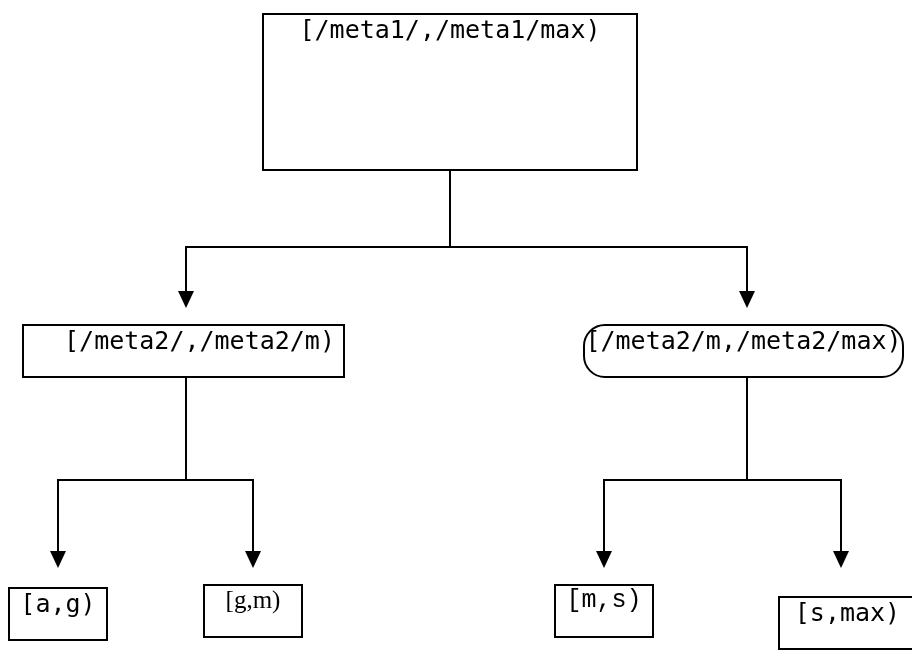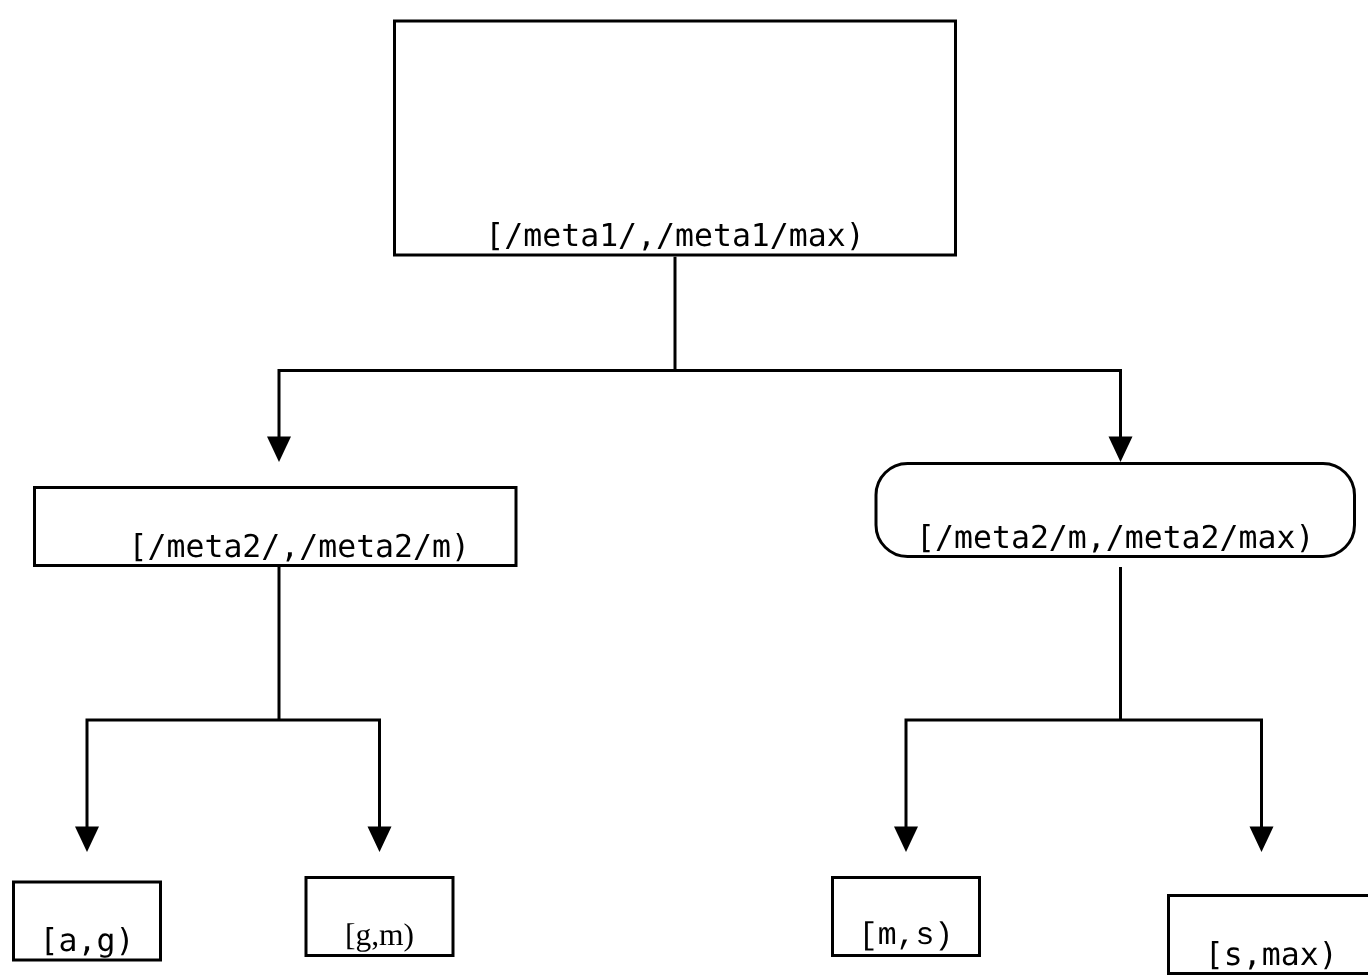--- a/index.html
+++ b/index.html
@@ -22,29 +22,29 @@
     top: 0;
     width: 912px;
     height: 652px;
   }
   .node {
     position: absolute;
     box-sizing: border-box;
     border: 2px solid #000000;
     background: #ffffff;
     display: flex;
-    align-items: flex-end;
+    align-items: flex-start;
     justify-content: center;
-    font-size: 21px;
+    font-size: 25px;
     letter-spacing: 0;
     white-space: pre;
   }
   .node-root   { left: 262px; top: 13px;  width: 376px; height: 158px; }
   .node-l      { left: 22px;  top: 324px; width: 323px; height: 54px; padding-left: 32px; }
-  .node-r      { left: 583px; top: 308px; width: 321px; height: 64px; border-radius: 22px; }
+  .node-r      { left: 583px; top: 324px; width: 321px; height: 54px; border-radius: 22px; }
   .node-leaf-1 { left: 8px;   top: 587px; width: 100px; height: 54px; }
   .node-leaf-2 { left: 203px; top: 584px; width: 100px; height: 54px; font-family: Liberation Serif, serif; }
   .node-leaf-3 { left: 554px; top: 584px; width: 100px; height: 54px; font-family: Liberation Mono, monospace; }
   .node-leaf-4 { left: 778px; top: 596px; width: 139px; height: 54px; }
   .edge-path {
     fill: none;
     stroke: #000000;
     stroke-width: 2;
   }
   .arrowhead {

